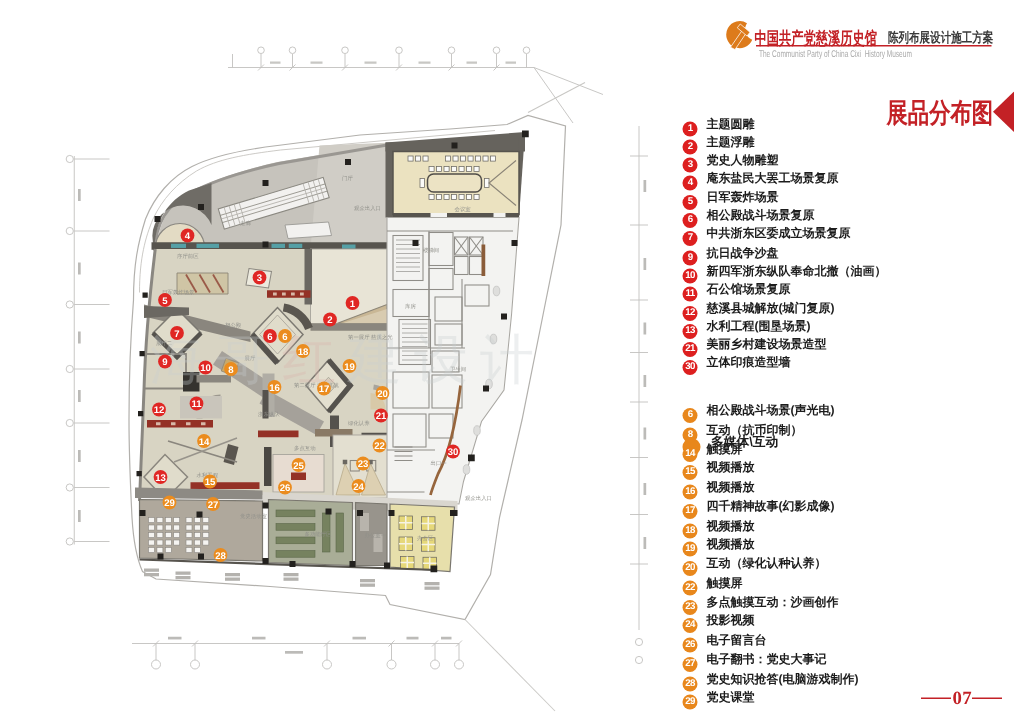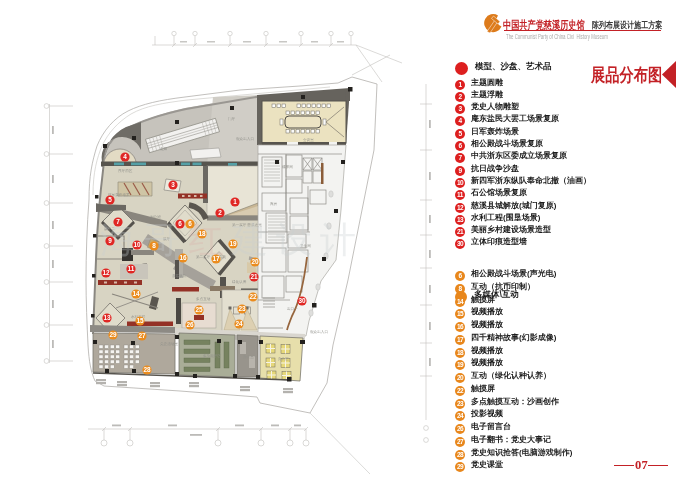--- a/index.html
+++ b/index.html
@@ -587,21 +587,20 @@
 <div style="position:absolute;left:504px;top:30px;width:157px;height:1.4px;background:#c32126;"></div>
 
 <div style="position:absolute;left:506px;top:32.5px;font-size:6.5px;color:#a9a9a9;white-space:nowrap;transform:scaleX(0.67);transform-origin:0 0;">The Communist Party of China Cixi&nbsp; History Museum</div>
 
 <div style="position:absolute;left:591px;top:63px;font-size:18px;font-weight:bold;color:#c32126;font-family:'Liberation Serif',serif;white-space:nowrap;transform:scaleX(0.79);transform-origin:0 0;">展品分布图</div>
 
 <svg width="15" height="27" viewBox="0 0 15 27" style="position:absolute;left:661px;top:61px;">
       <polygon points="15,0 1,13.5 15,27" fill="#c32126"></polygon>
     </svg>
 
-<div class="leg" style="top:61px;"><span class="c" style="width:13px;height:13px;line-height:13px;border-radius:50%;margin-right:7px;">&nbsp;</span><span style="font-size:8.5px;">模型、沙盘、艺术品</span></div>
 
 <div class="leg" style="top:77.5px;"><span class="c">1</span>主题圆雕</div>
 
 <div class="leg" style="top:89.8px;"><span class="c">2</span>主题浮雕</div>
 
 <div class="leg" style="top:102.1px;"><span class="c">3</span>党史人物雕塑</div>
 
 <div class="leg" style="top:114.4px;"><span class="c">4</span>庵东盐民大罢工场景复原</div>
 
 <div class="leg" style="top:126.7px;"><span class="c">5</span>日军轰炸场景</div>

